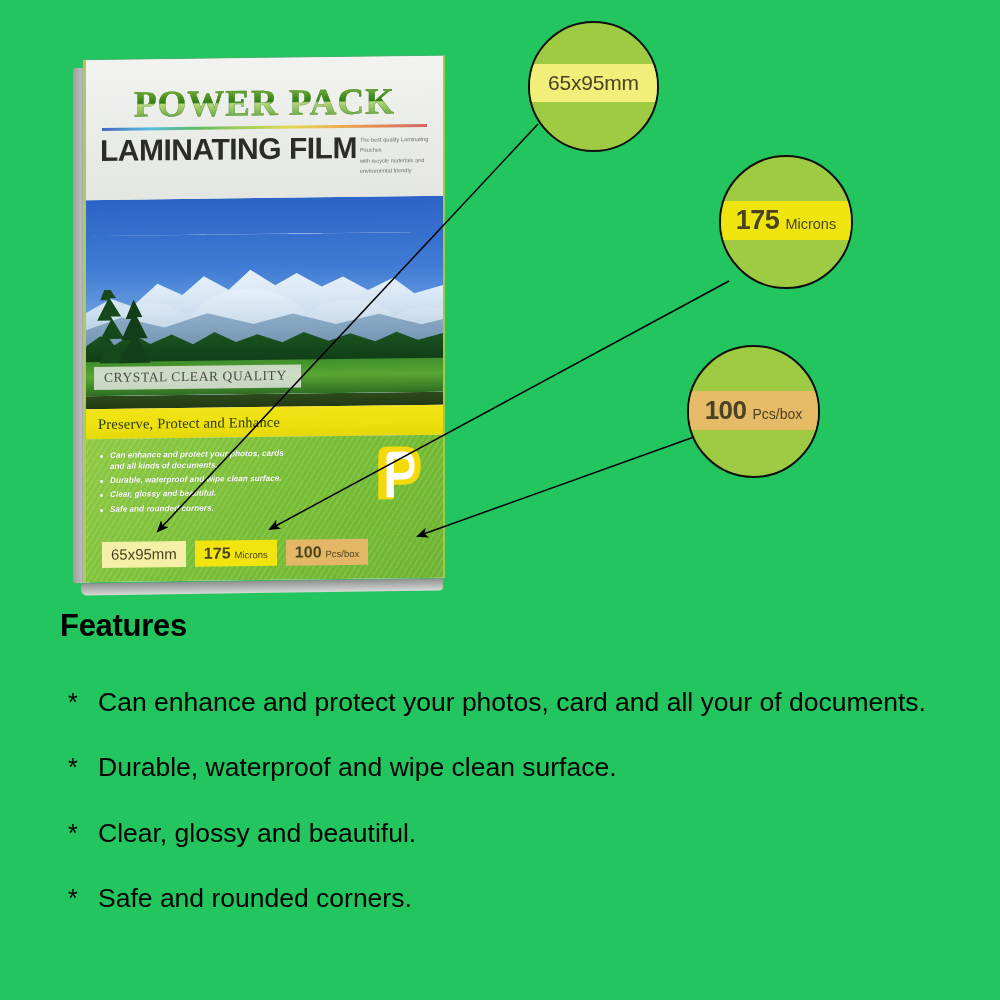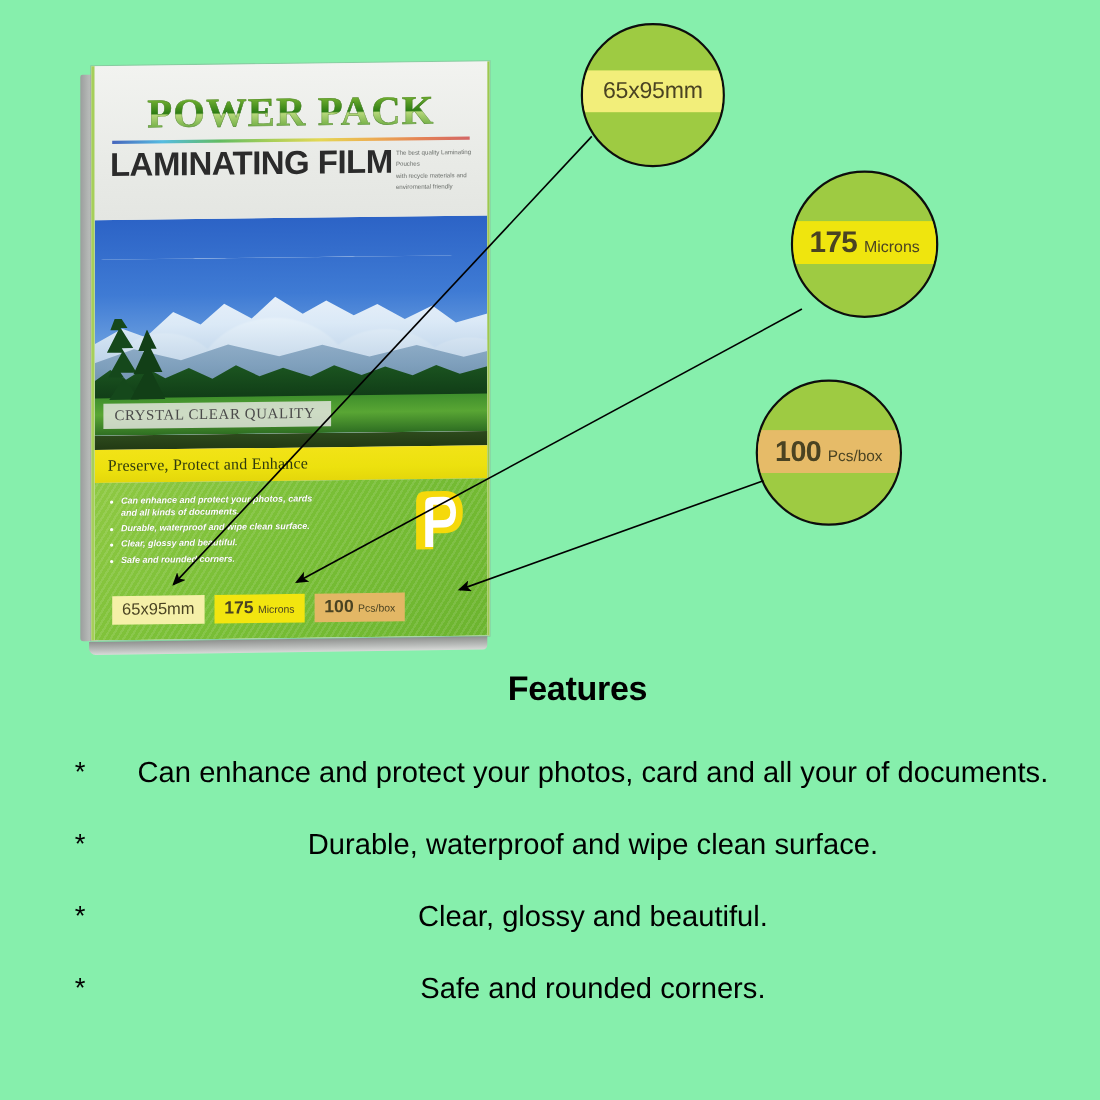--- a/index.html
+++ b/index.html
@@ -2,21 +2,21 @@
 <html><head>
 <meta charset="utf-8">
 <style>
   * { box-sizing: border-box; margin: 0; padding: 0; }
   html, body {
     width: 1000px; height: 1000px;
     background: #ffffff;
     font-family: "Liberation Sans", sans-serif;
     overflow: hidden;
   }
-  #stage { position: relative; width: 1000px; height: 1000px; background: #86efac; }
+  #stage { position: relative; width: 1000px; height: 1000px; background: #22c55e; }
 
   
   #arrows { position: absolute; left: 0; top: 0; width: 1000px; height: 1000px; pointer-events: none; z-index: 40; }
 
   
   #box-wrap {
     position: absolute;
     left: 73px; top: 58px;
     width: 372px; height: 527px;
     z-index: 10;
@@ -208,21 +208,21 @@
   #callout-micron .strip { top: 44px; height: 39px; background: #efe50e; }
   #callout-micron .c-big { font-size: 27px; line-height: 39px; letter-spacing: -.5px; }
   #callout-micron .c-sm  { font-size: 14.5px; }
 
   #callout-pcs { left: 687px; top: 345px; width: 133px; height: 133px; }
   #callout-pcs .strip { top: 44px; height: 39px; background: #e6bb68; }
   #callout-pcs .c-big { font-size: 26px; line-height: 39px; letter-spacing: -.5px; }
   #callout-pcs .c-sm  { font-size: 14px; }
 
   
-  #features { position: absolute; left: 60px; top: 608px; width: 930px; z-index: 20; text-align: center; }
+  #features { position: absolute; left: 60px; top: 608px; width: 930px; z-index: 20; }
   #features h2 {
     font-size: 31px; font-weight: 700; color: #000; letter-spacing: -.3px;
     margin-bottom: 42px;
   }
   .flist { list-style: none; }
   .flist li {
     position: relative; padding-left: 38px;
     font-size: 26.5px; line-height: 1.22; color: #000;
     margin-bottom: 33px; max-width: 920px;
   }

